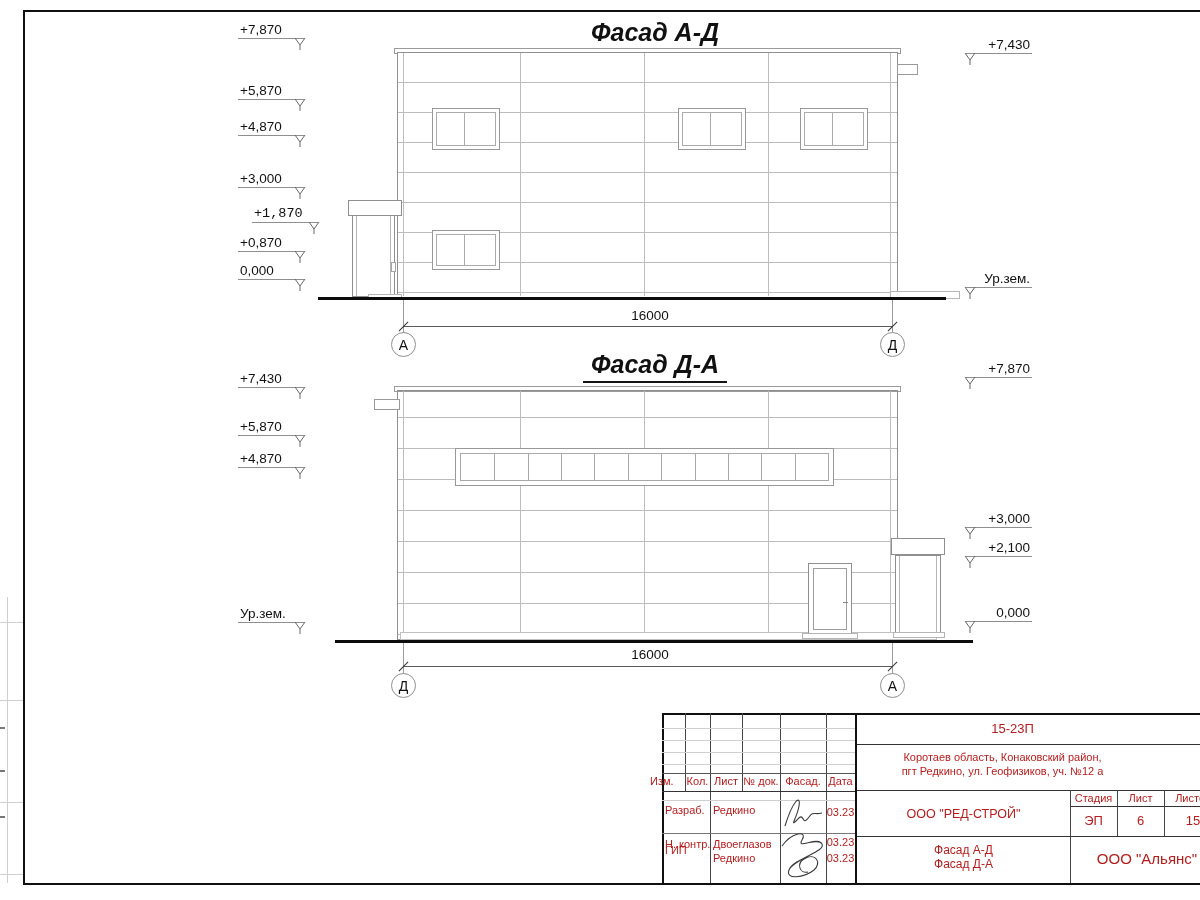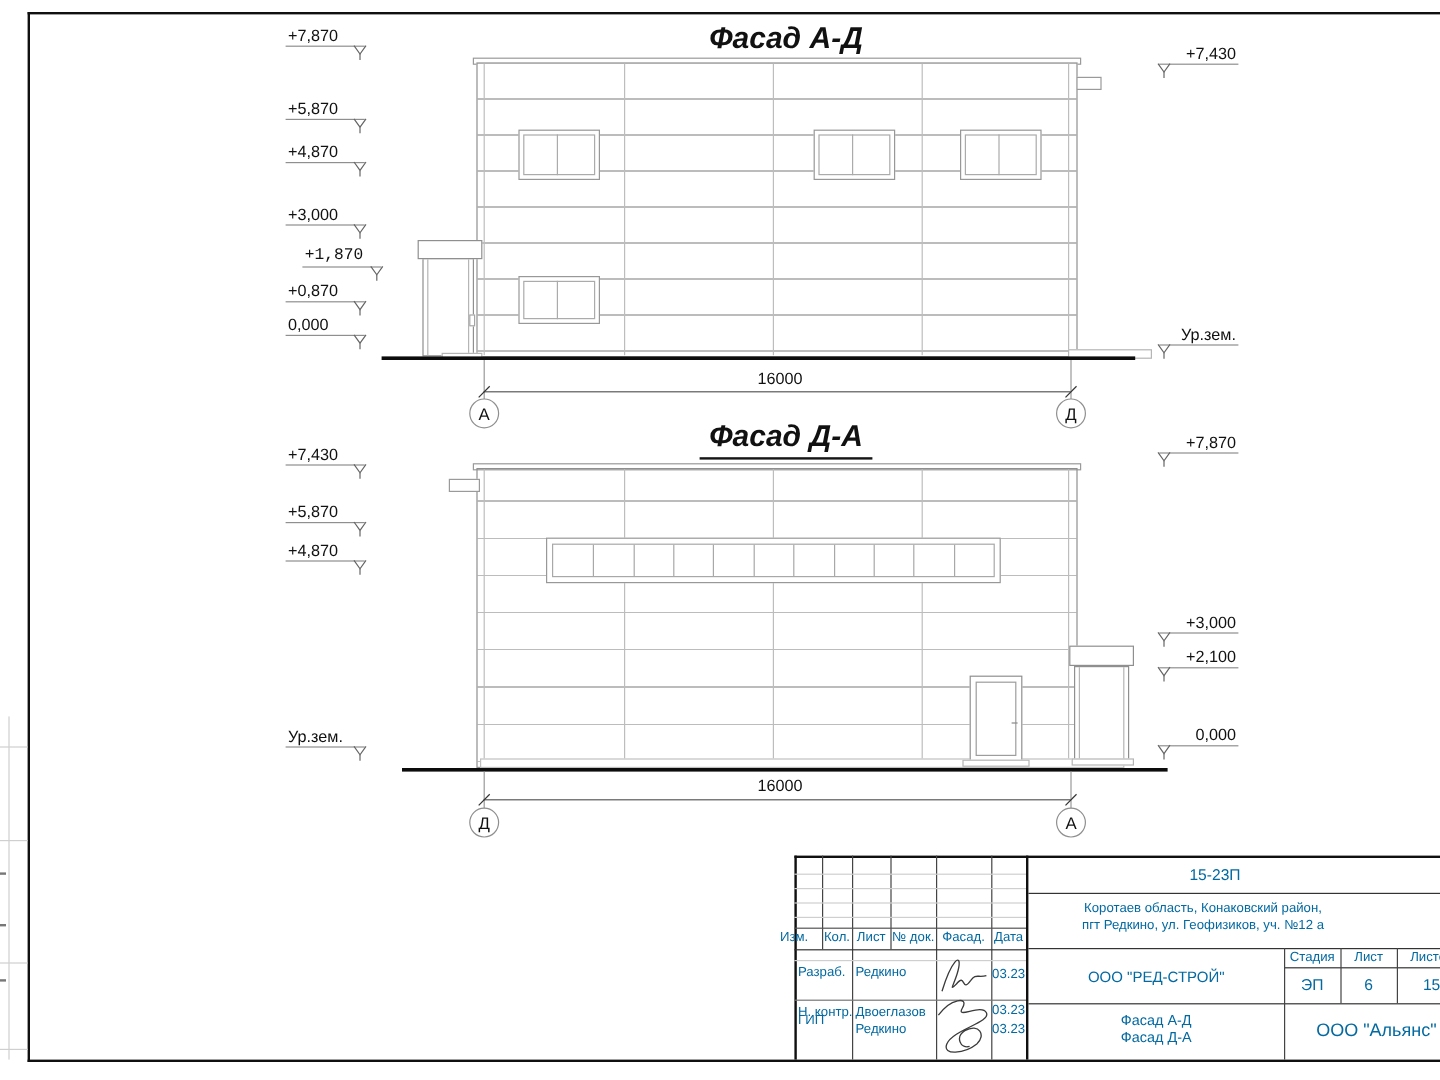--- a/index.html
+++ b/index.html
@@ -40,21 +40,21 @@
   .ftitle span{display:inline-block;border-bottom:2px solid #151515;padding:0 8px 2px 8px;}
   .elev{position:absolute;width:66px;height:17px;border-bottom:1px solid #8f8f8f;
         font-size:13.5px;color:#111;}
   .elev .lbl{position:absolute;bottom:1px;}
   .elev-l .lbl{left:2px;}
   .elev-r .lbl{right:2px;}
   .elev svg{position:absolute;top:16px;}
   .elev-l svg{right:-3px;}
   .elev-r svg{left:-3px;}
   
-  .tb-txt{position:absolute;font-size:11px;color:#0369a1;white-space:nowrap;}
+  .tb-txt{position:absolute;font-size:11px;color:#b91c1c;white-space:nowrap;}
   .tb-ctr{text-align:center;}
 </style>
 </head>
 <body>
 
 <div class="sheet">
 
   <div class="hl thick" style="left:23px;top:10px;width:1177px;height:2px;"></div>
   <div class="vl thick" style="left:23px;top:10px;width:2px;height:875px;"></div>
   <div class="hl thick" style="left:23px;top:883px;width:1177px;height:2px;"></div>

